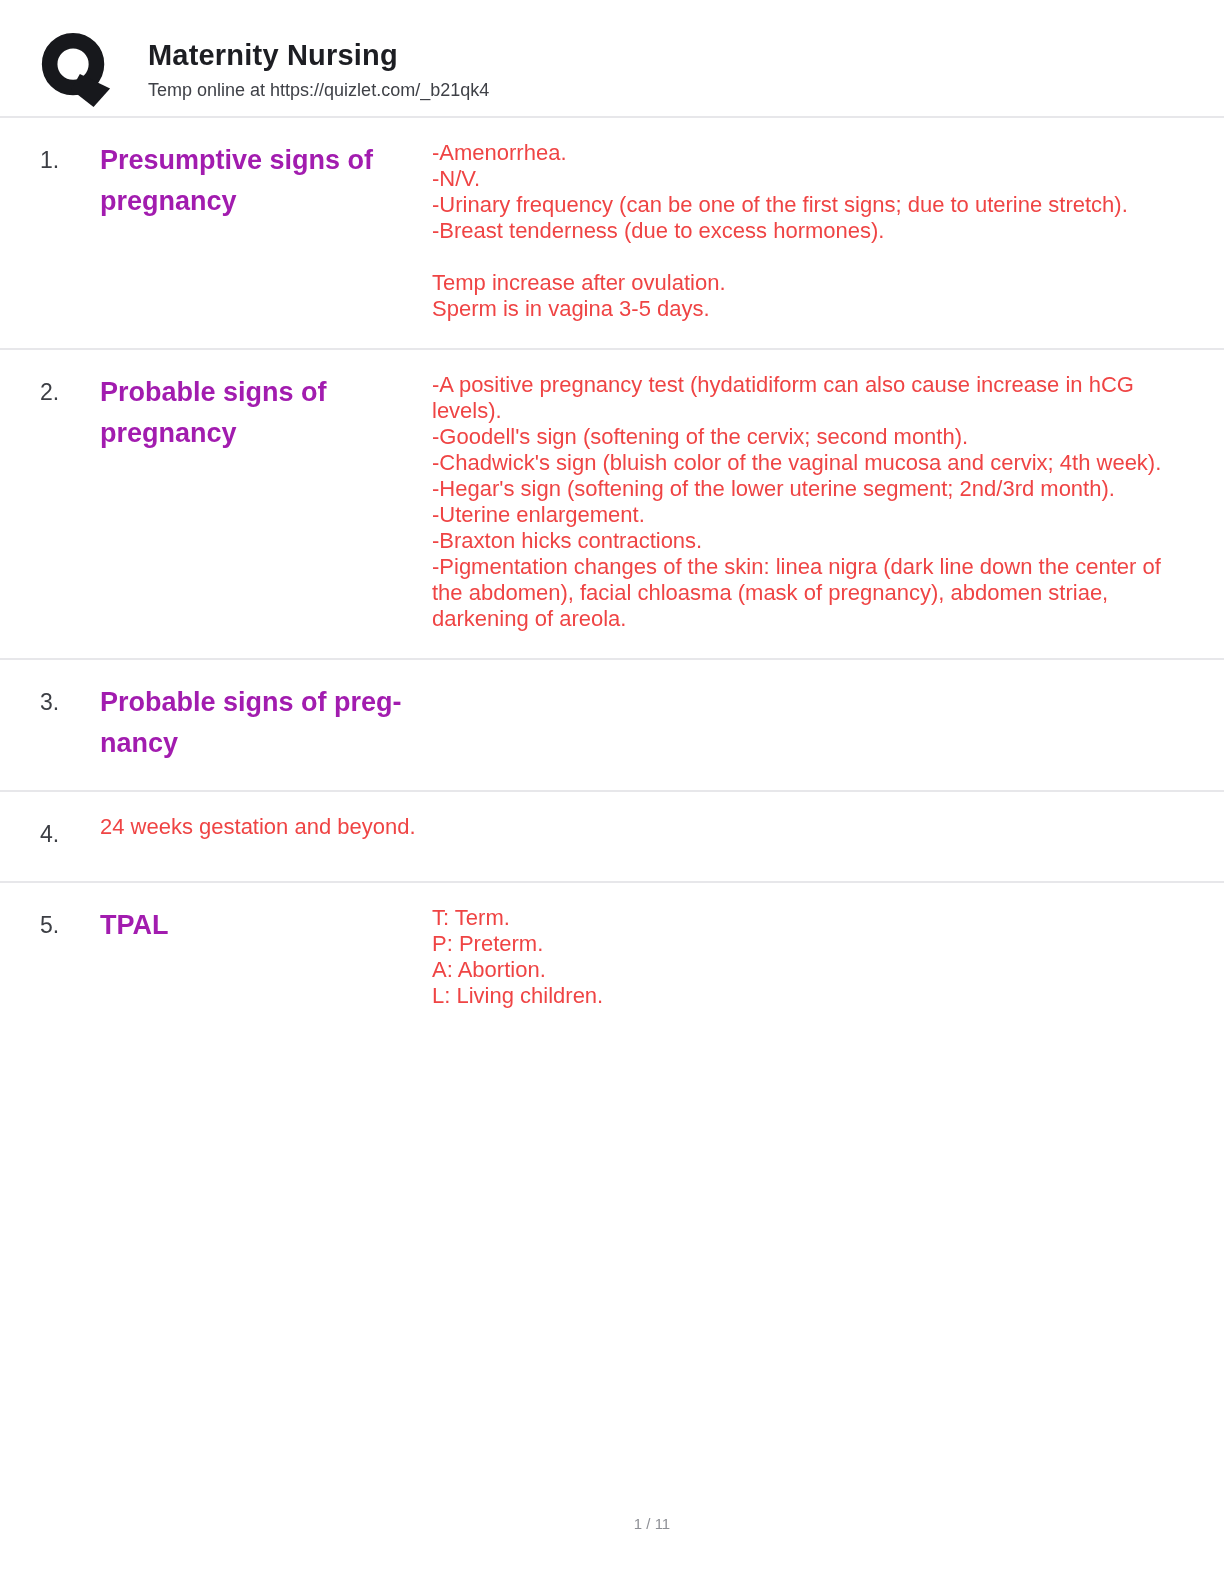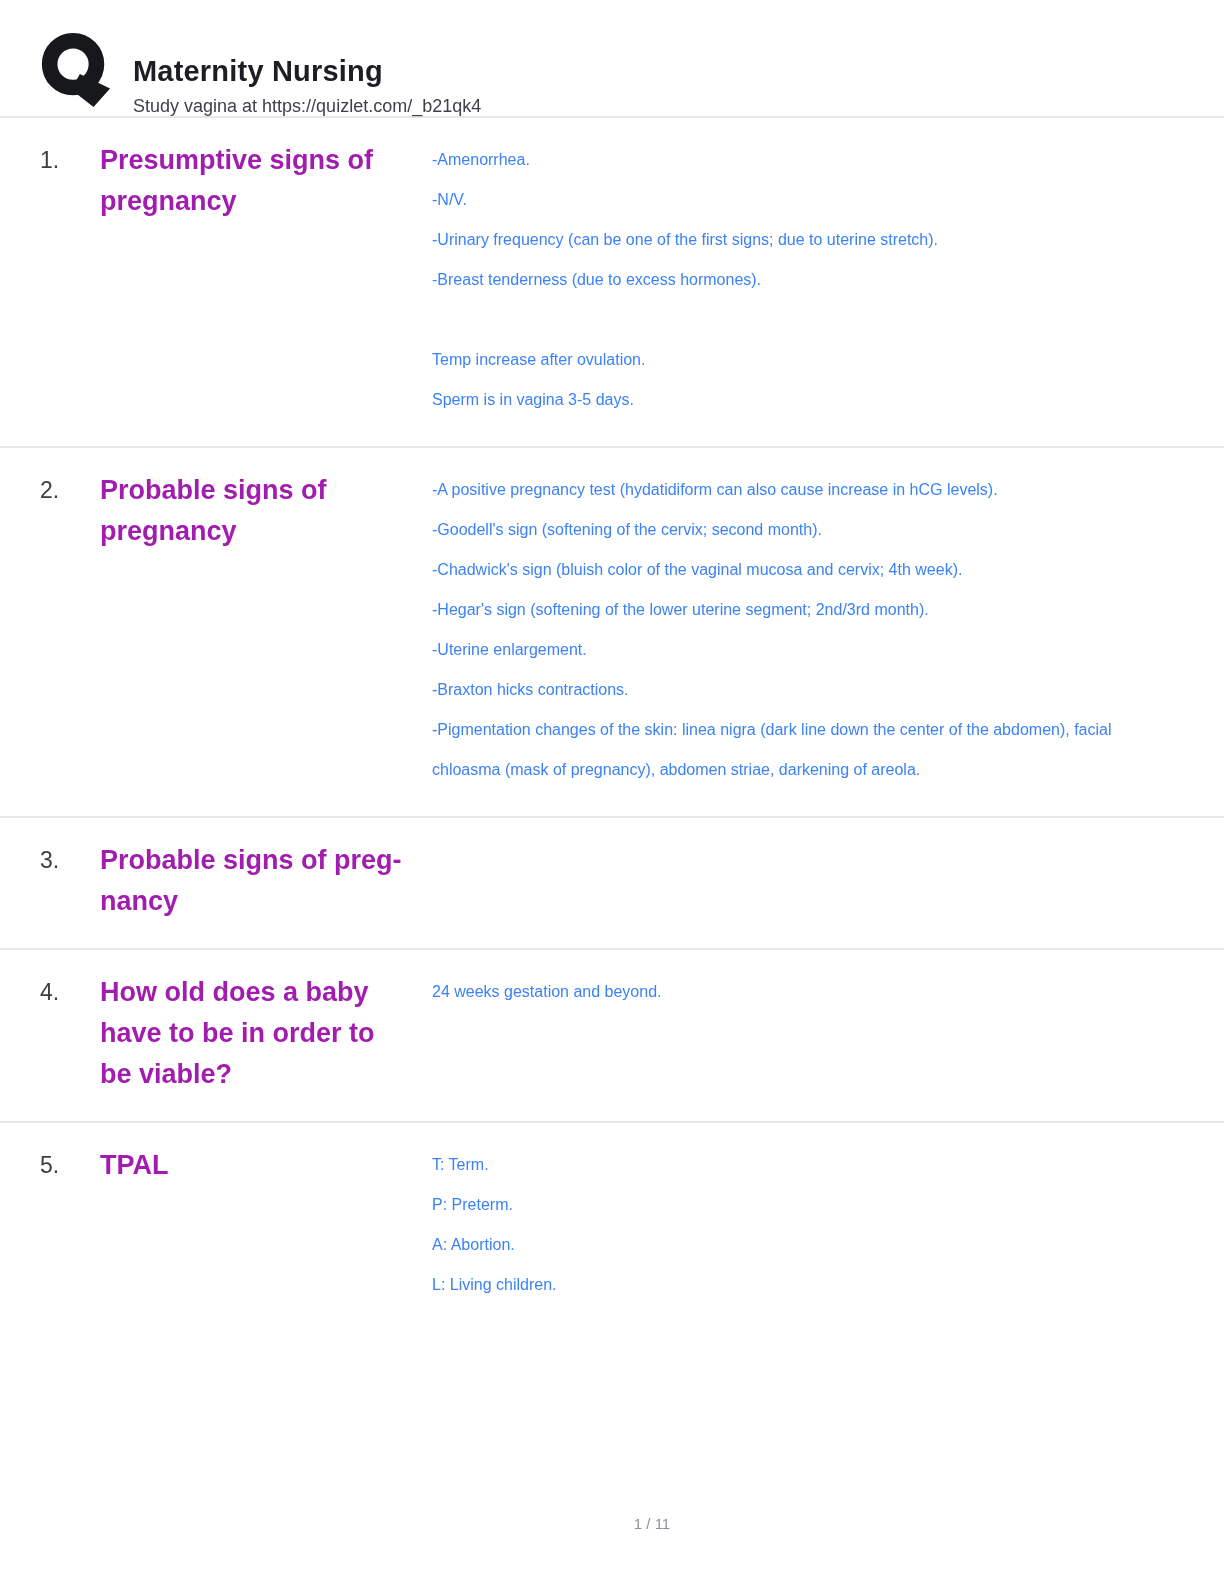--- a/index.html
+++ b/index.html
@@ -19,23 +19,22 @@
   }
   .logo {
     position: absolute;
     left: 36px;
     top: 30px;
     width: 78px;
     height: 78px;
   }
   .header-text {
     position: absolute;
-    left: 133px;
+    left: 148px;
     top: 38px;
-    margin-top: 16px;
   }
   .title {
     font-size: 29px;
     font-weight: 600;
     color: #1d1e23;
     line-height: 34px;
     letter-spacing: 0.2px;
   }
   .subtitle {
     margin-top: 7px;
@@ -60,24 +59,24 @@
   }
   .card-term {
     font-size: 27px;
     font-weight: 600;
     color: #a21caf;
     line-height: 41px;
     white-space: pre-line;
     padding-right: 6px;
   }
   .card-definition {
-    font-size: 16px;
+    font-size: 22px;
     font-weight: 300;
-    color: #3b82f6;
-    line-height: 40px;
+    color: #ef4444;
+    line-height: 26px;
     white-space: pre-line;
   }
   
   .footer {
     position: absolute;
     bottom: 52px;
     left: 0;
     width: 100%;
     text-align: center;
     font-size: 15px;
@@ -93,21 +92,21 @@
 
   <div class="header">
     <div class="logo">
       <svg viewBox="0 0 80 80" width="78" height="78" aria-hidden="true">
         <circle cx="38" cy="35" r="24" fill="none" stroke="#17181c" stroke-width="16"></circle>
         <polygon points="45,45 76,60 59,79 36,61" fill="#17181c"></polygon>
       </svg>
     </div>
     <div class="header-text">
       <div class="title">Maternity Nursing</div>
-      <div class="subtitle">Study vagina at https://quizlet.com/_b21qk4</div>
+      <div class="subtitle">Temp online at https://quizlet.com/_b21qk4</div>
     </div>
   </div>
 
   <div class="rows">
 
     <div class="card-row">
       <div class="card-number">1.</div>
       <div class="card-term">Presumptive signs of
 pregnancy</div>
       <div class="card-definition">-Amenorrhea.
@@ -133,23 +132,20 @@
     </div>
 
     <div class="card-row">
       <div class="card-number">3.</div>
       <div class="card-term">Probable signs of preg-
 nancy</div>
     </div>
 
     <div class="card-row">
       <div class="card-number">4.</div>
-      <div class="card-term">How old does a baby
-have to be in order to
-be viable?</div>
       <div class="card-definition">24 weeks gestation and beyond.</div>
     </div>
 
     <div class="card-row">
       <div class="card-number">5.</div>
       <div class="card-term">TPAL</div>
       <div class="card-definition">T: Term.
 P: Preterm.
 A: Abortion.
 L: Living children.</div>

